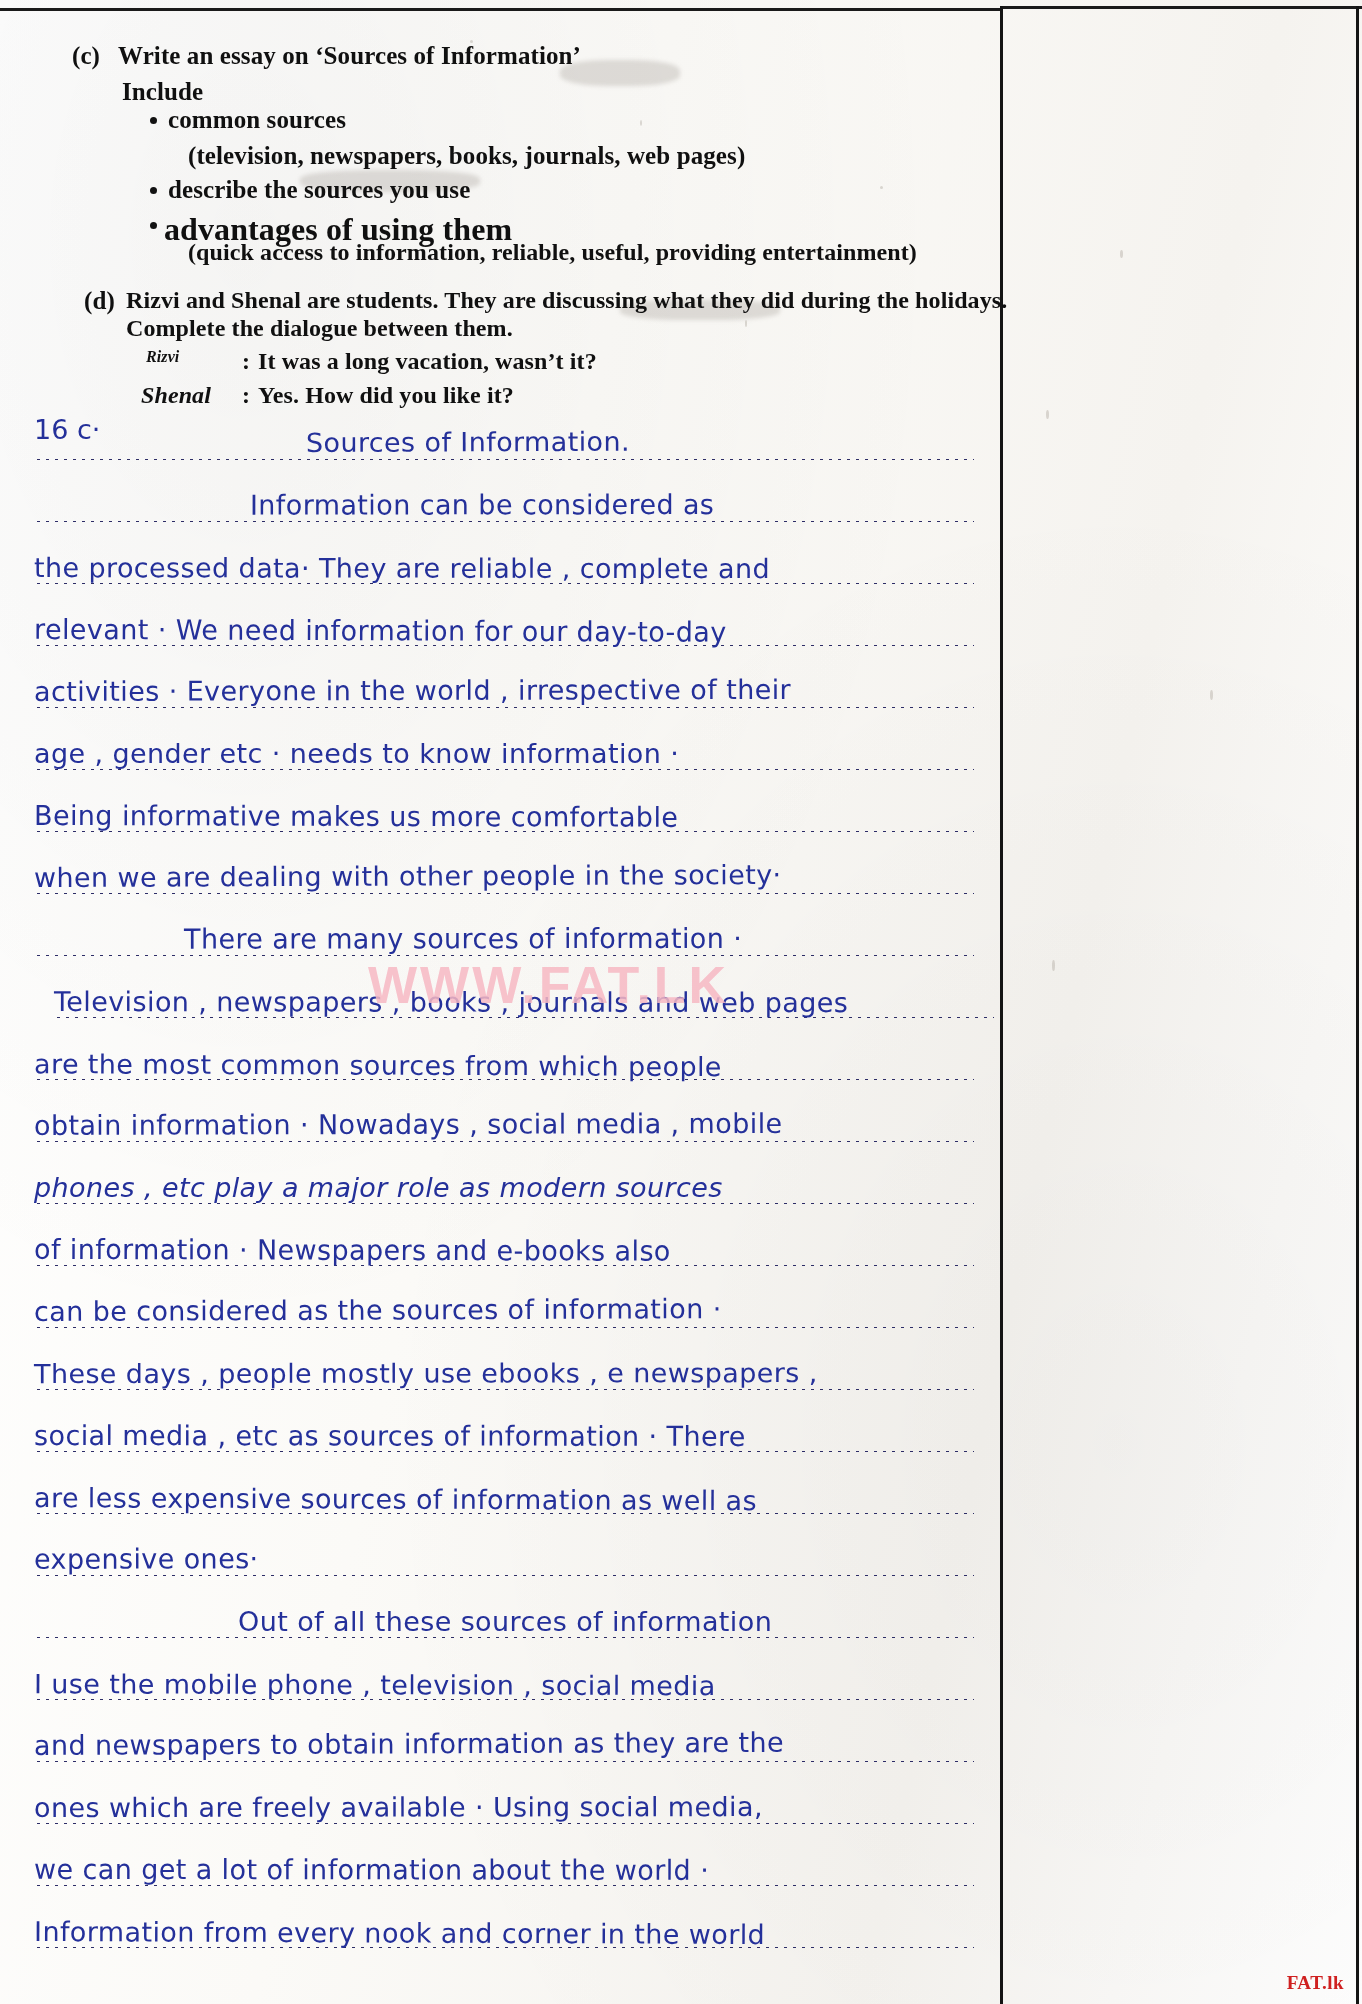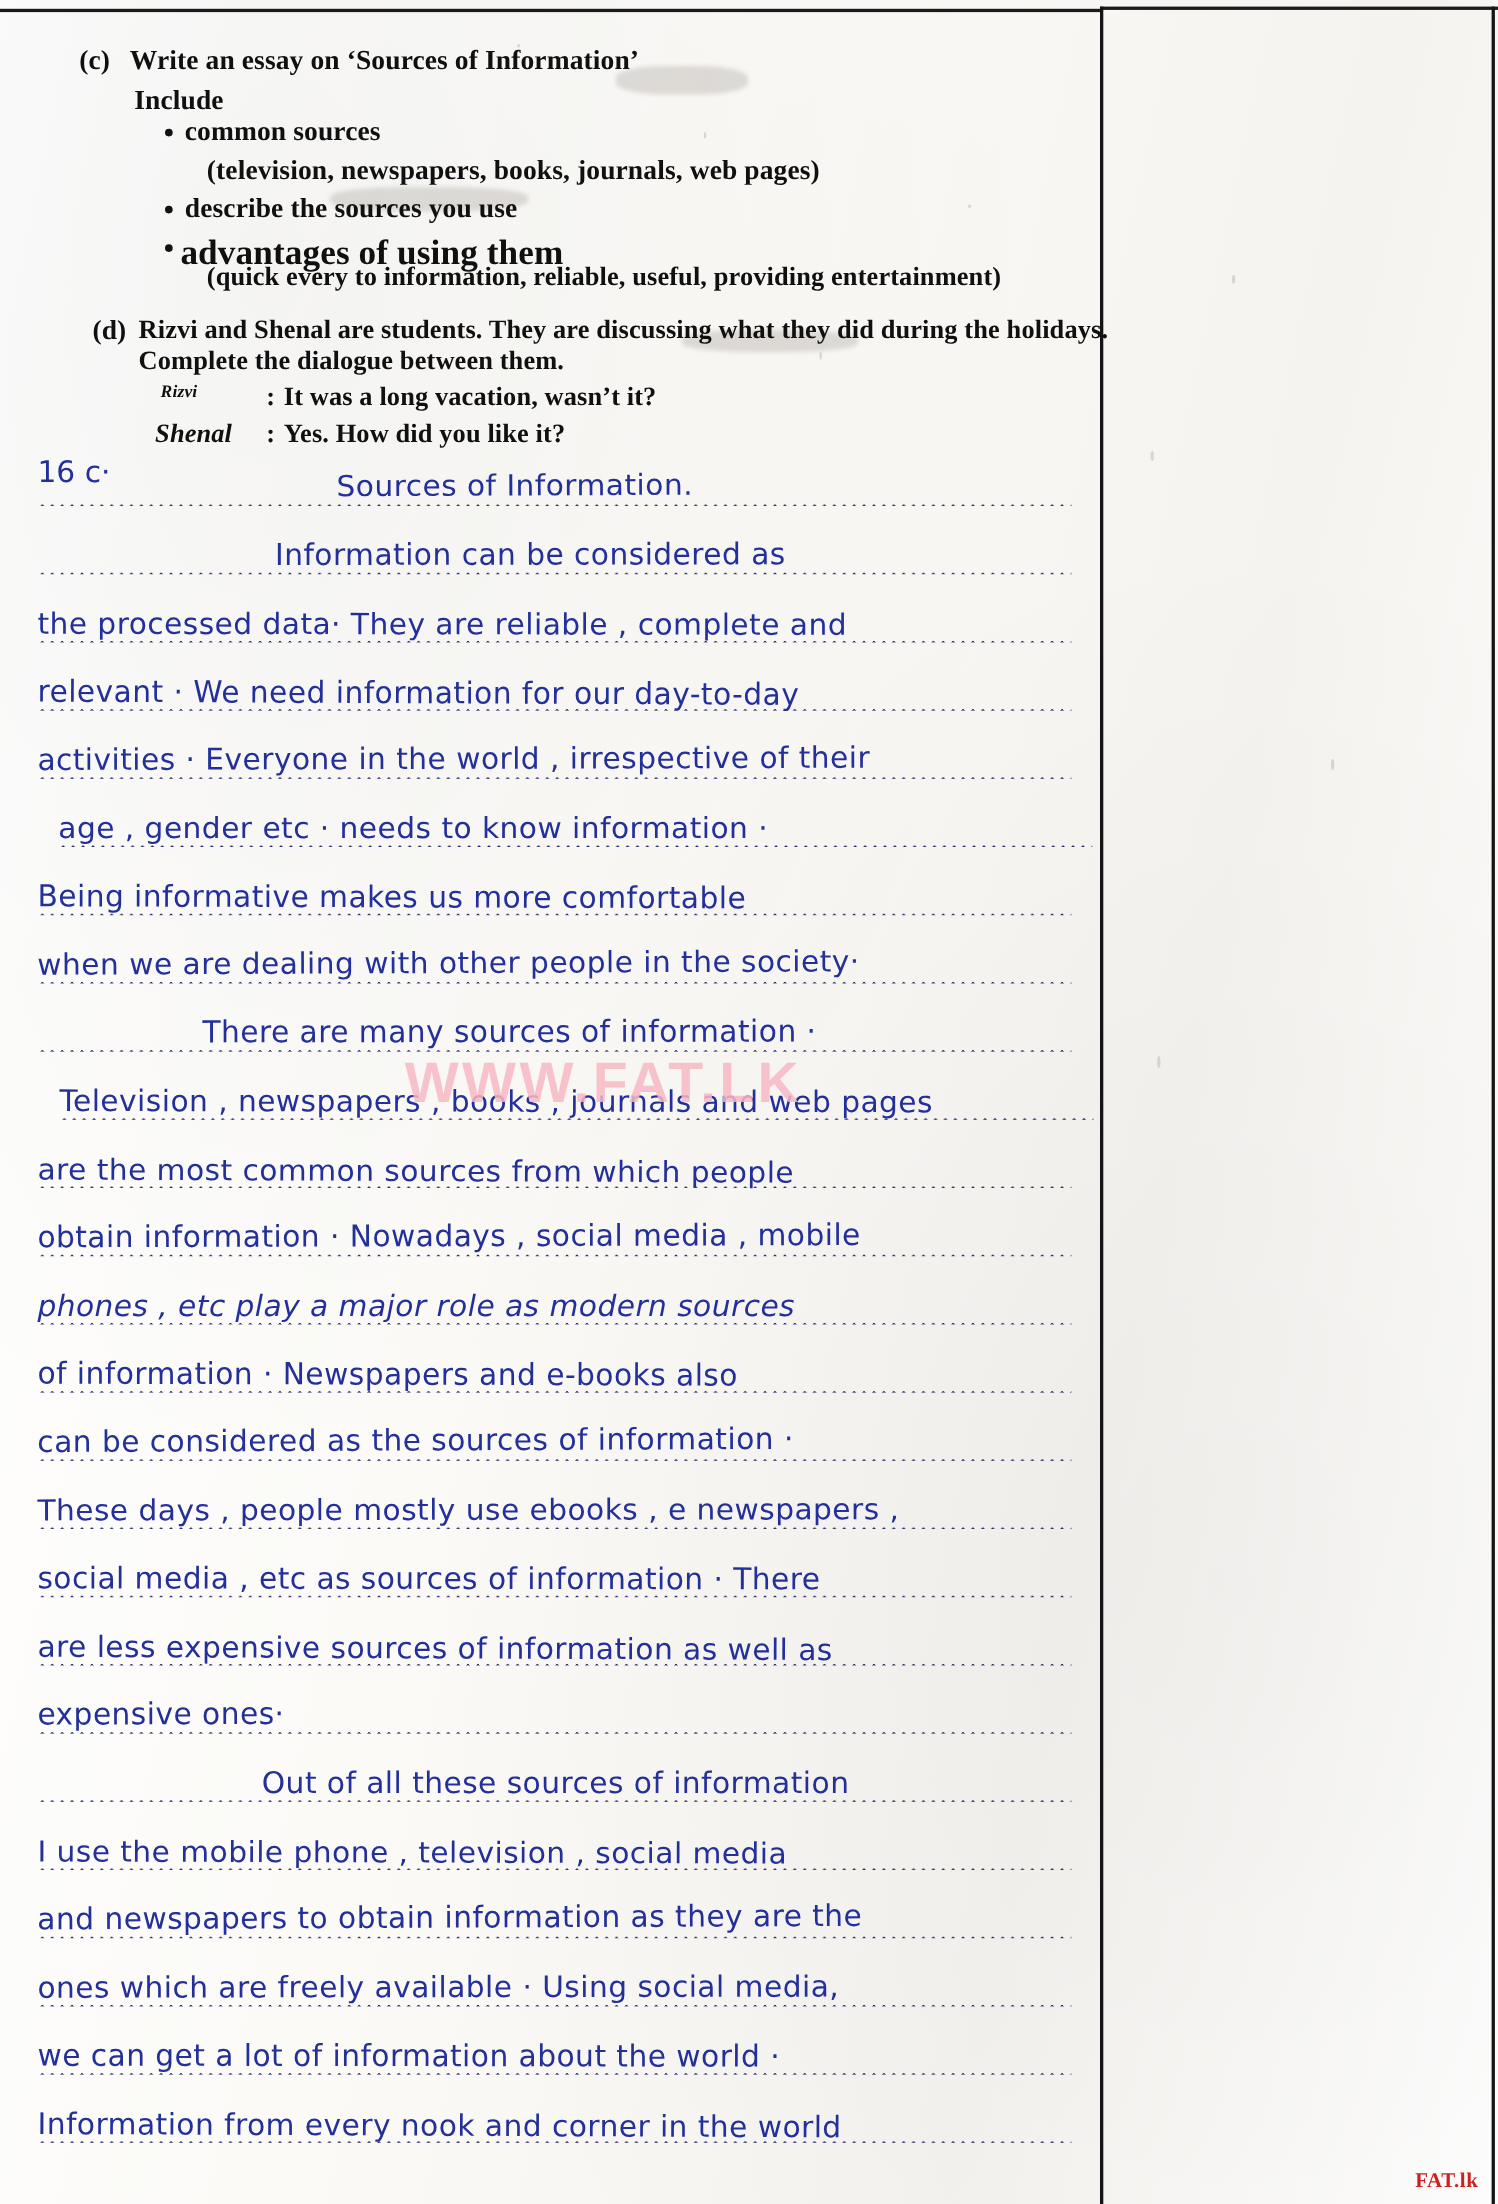--- a/index.html
+++ b/index.html
@@ -140,21 +140,21 @@
 
     <div class="bullet" style="left:150px;top:117px;"></div>
     <div class="q-line bold-print" style="left:168px;top:106px;font-size:25px;">common sources</div>
     <div class="q-line bold-print" style="left:188px;top:142px;font-size:25px;">(television, newspapers, books, journals, web pages)</div>
 
     <div class="bullet" style="left:150px;top:187px;"></div>
     <div class="q-line bold-print" style="left:168px;top:176px;font-size:25px;">describe the sources you use</div>
 
     <div class="bullet" style="left:150px;top:222px;"></div>
     <div class="q-line bold-print" style="left:164px;top:211px;font-size:32px;">advantages of using them</div>
-    <div class="q-line bold-print" style="left:188px;top:239px;font-size:24px;">(quick every to information, reliable, useful, providing entertainment)</div>
+    <div class="q-line bold-print" style="left:188px;top:239px;font-size:24px;">(quick access to information, reliable, useful, providing entertainment)</div>
 
     <div class="marker bold-print" style="left:84px;top:287px;font-size:25px;">(d)</div>
     <div class="q-line bold-print" style="left:126px;top:287px;font-size:24px;">Rizvi and Shenal are students. They are discussing what they did during the holidays.</div>
     <div class="q-line bold-print" style="left:126px;top:315px;font-size:24px;">Complete the dialogue between them.</div>
 
     <div class="q-line bold-print" style="left:146px;top:348px;font-size:16px;font-style:italic;">Rizvi</div>
     <div class="q-line bold-print" style="left:242px;top:348px;font-size:24px;">:</div>
     <div class="q-line bold-print" style="left:258px;top:348px;font-size:24px;">It was a long vacation, wasn’t it?</div>
 
     <div class="q-line bold-print" style="left:141px;top:382px;font-size:24px;font-style:italic;">Shenal</div>
@@ -178,21 +178,21 @@
           <div class="ink" style="padding-left: 0px; transform: rotate(0.08deg) scaleY(0.988);">the  processed   data· They   are  reliable , complete and</div>
         </div>
         <div class="line" style="top: 198px;">
           <div class="dots"></div>
           <div class="ink" style="padding-left: 0px; transform: rotate(0.24deg) scaleY(1.024);">relevant · We   need   information  for  our  day-to-day</div>
         </div>
         <div class="line" style="top: 260px;">
           <div class="dots"></div>
           <div class="ink" style="padding-left: 0px; transform: rotate(-0.16deg) scaleY(1);">activities · Everyone in the  world ,  irrespective   of their</div>
         </div>
-        <div class="line" style="top: 322px; margin-left: 19px;">
+        <div class="line" style="top: 322px;">
           <div class="dots"></div>
           <div class="ink" style="padding-left: 0px; transform: rotate(0deg) scaleY(0.976);">age , gender  etc ·    needs  to  know  information  ·</div>
         </div>
         <div class="line" style="top: 384px;">
           <div class="dots"></div>
           <div class="ink" style="padding-left: 0px; transform: rotate(0.16deg) scaleY(1.012);">Being   informative   makes   us   more   comfortable</div>
         </div>
         <div class="line" style="top: 446px;">
           <div class="dots"></div>
           <div class="ink" style="padding-left: 0px; transform: rotate(-0.24deg) scaleY(0.988);">when  we  are  dealing   with  other  people in the society·</div>

